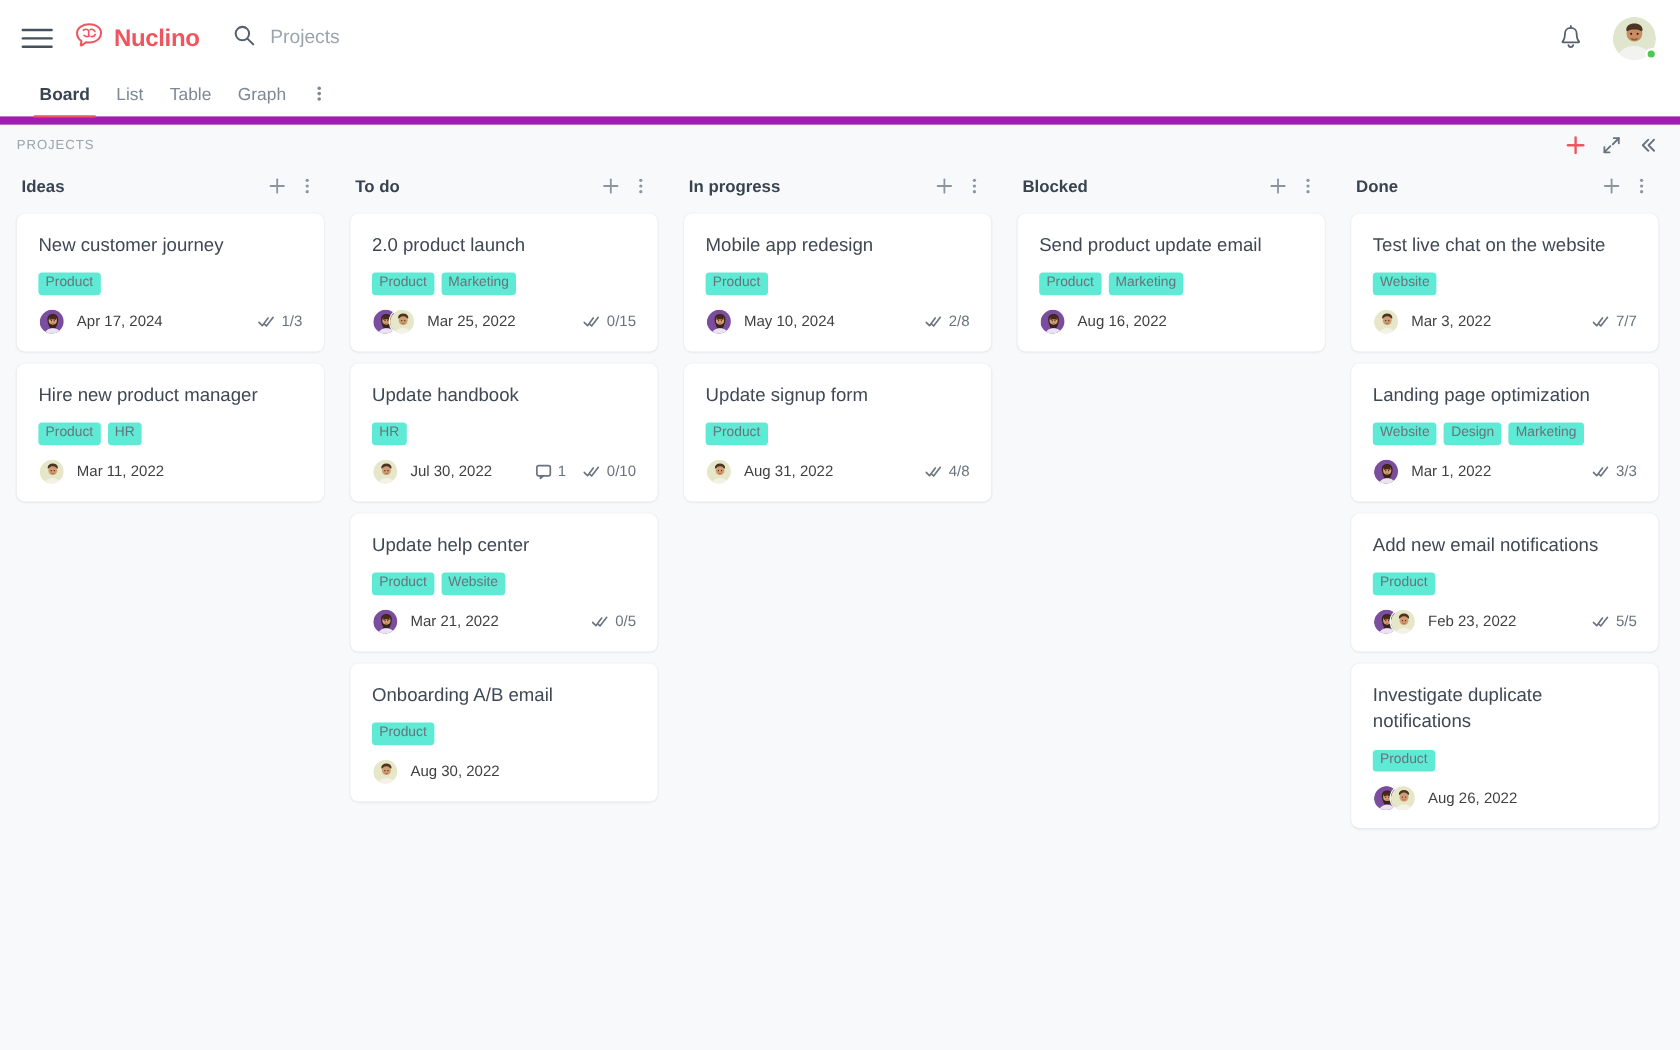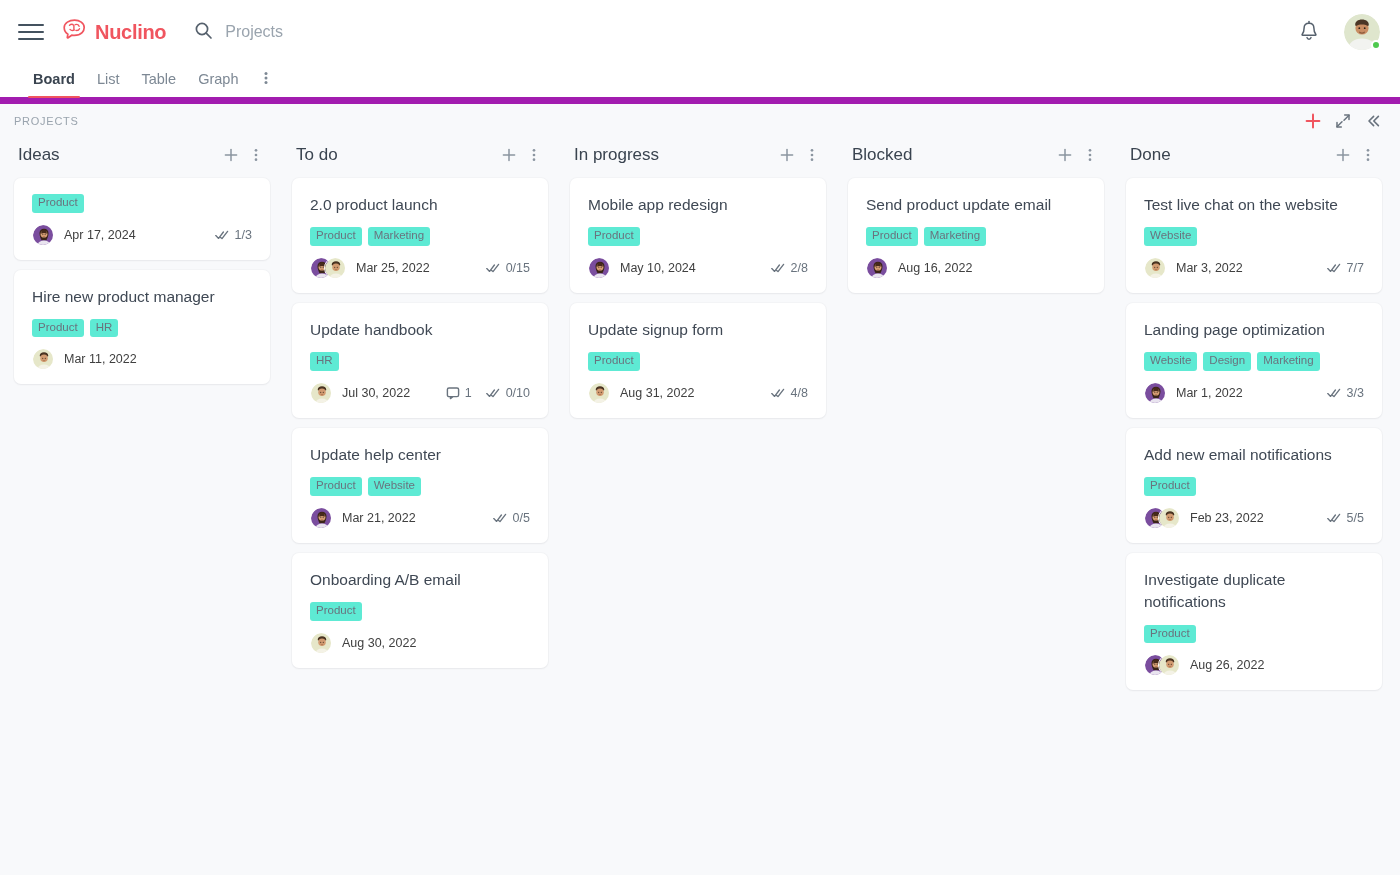--- a/index.html
+++ b/index.html
@@ -107,21 +107,21 @@
     gap: 22px;
     padding: 0 14px;
     align-items: flex-start;
     overflow: hidden;
   }
   .column { width: 256px; flex: 0 0 256px; }
   .col-head {
     height: 34px; display: flex; align-items: center;
     padding: 0 2px 0 4px;
   }
-  .col-title { font-size: 17px; font-weight: normal; color: #3a4450; }
+  .col-title { font-size: 14px; font-weight: bold; color: #3a4450; }
   .col-head-spacer { flex: 1; }
   .col-btn { cursor: pointer; padding: 2px 5px; display: flex; align-items: center; }
 
   .col-cards { display: flex; flex-direction: column; gap: 10px; padding-top: 6px; }
 
   .card {
     background: #ffffff;
     border-radius: 7px;
     padding: 16px 18px 14px 18px;
     box-shadow: 0 1px 2px rgba(30,40,55,0.055), 0 0 0 1px rgba(30,40,55,0.022);
@@ -270,20 +270,21 @@
       <div class="col-btn">
         <svg width="14" height="16" viewBox="0 0 14 16">
           <circle cx="7" cy="3.3" r="1.35" fill="#8b95a0"></circle>
           <circle cx="7" cy="8" r="1.35" fill="#8b95a0"></circle>
           <circle cx="7" cy="12.7" r="1.35" fill="#8b95a0"></circle>
         </svg>
       </div>
     </div>
     <div class="col-cards">
   <div class="card">
+    <div class="card-title">New customer journey</div>
     <div class="tags">
               <span class="tag">Product</span>
             </div>
     <div class="card-foot">
       <div class="av-group">
                 <span class="av"><svg width="22" height="22" viewBox="0 0 36 36">
                     <circle cx="18" cy="18" r="18" fill="#7a4d9e"></circle>
                     <path d="M18 6c4.6 0 7.4 3 7.4 7.4 0 5-2.6 9.6-3.4 11.6h-8C13.2 23 10.6 18.4 10.6 13.4 10.6 9 13.4 6 18 6z" fill="#3a2418"></path>
                     <circle cx="18" cy="15" r="5.6" fill="#d8a077"></circle>
                     <path d="M6 36c0.4-6.6 5.6-10.6 12-10.6S29.6 29.4 30 36z" fill="#e9e4ef"></path>

